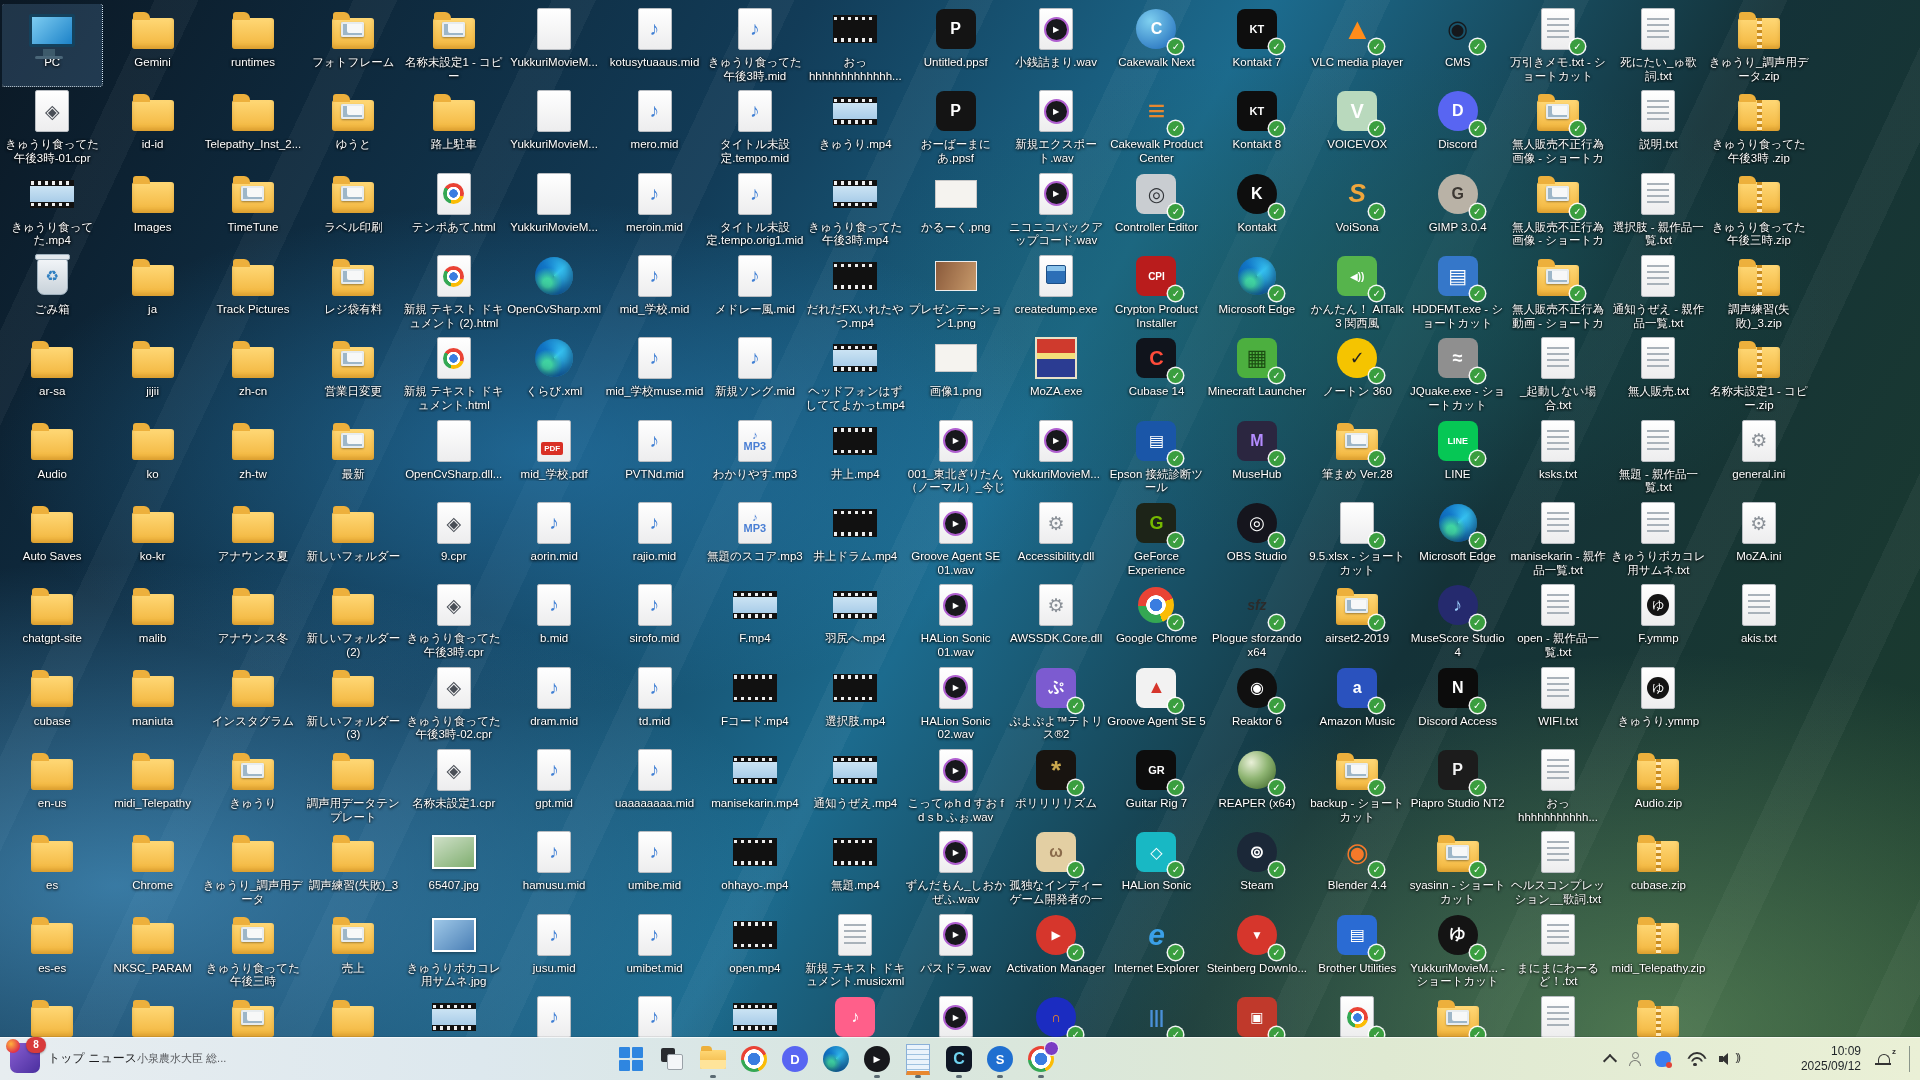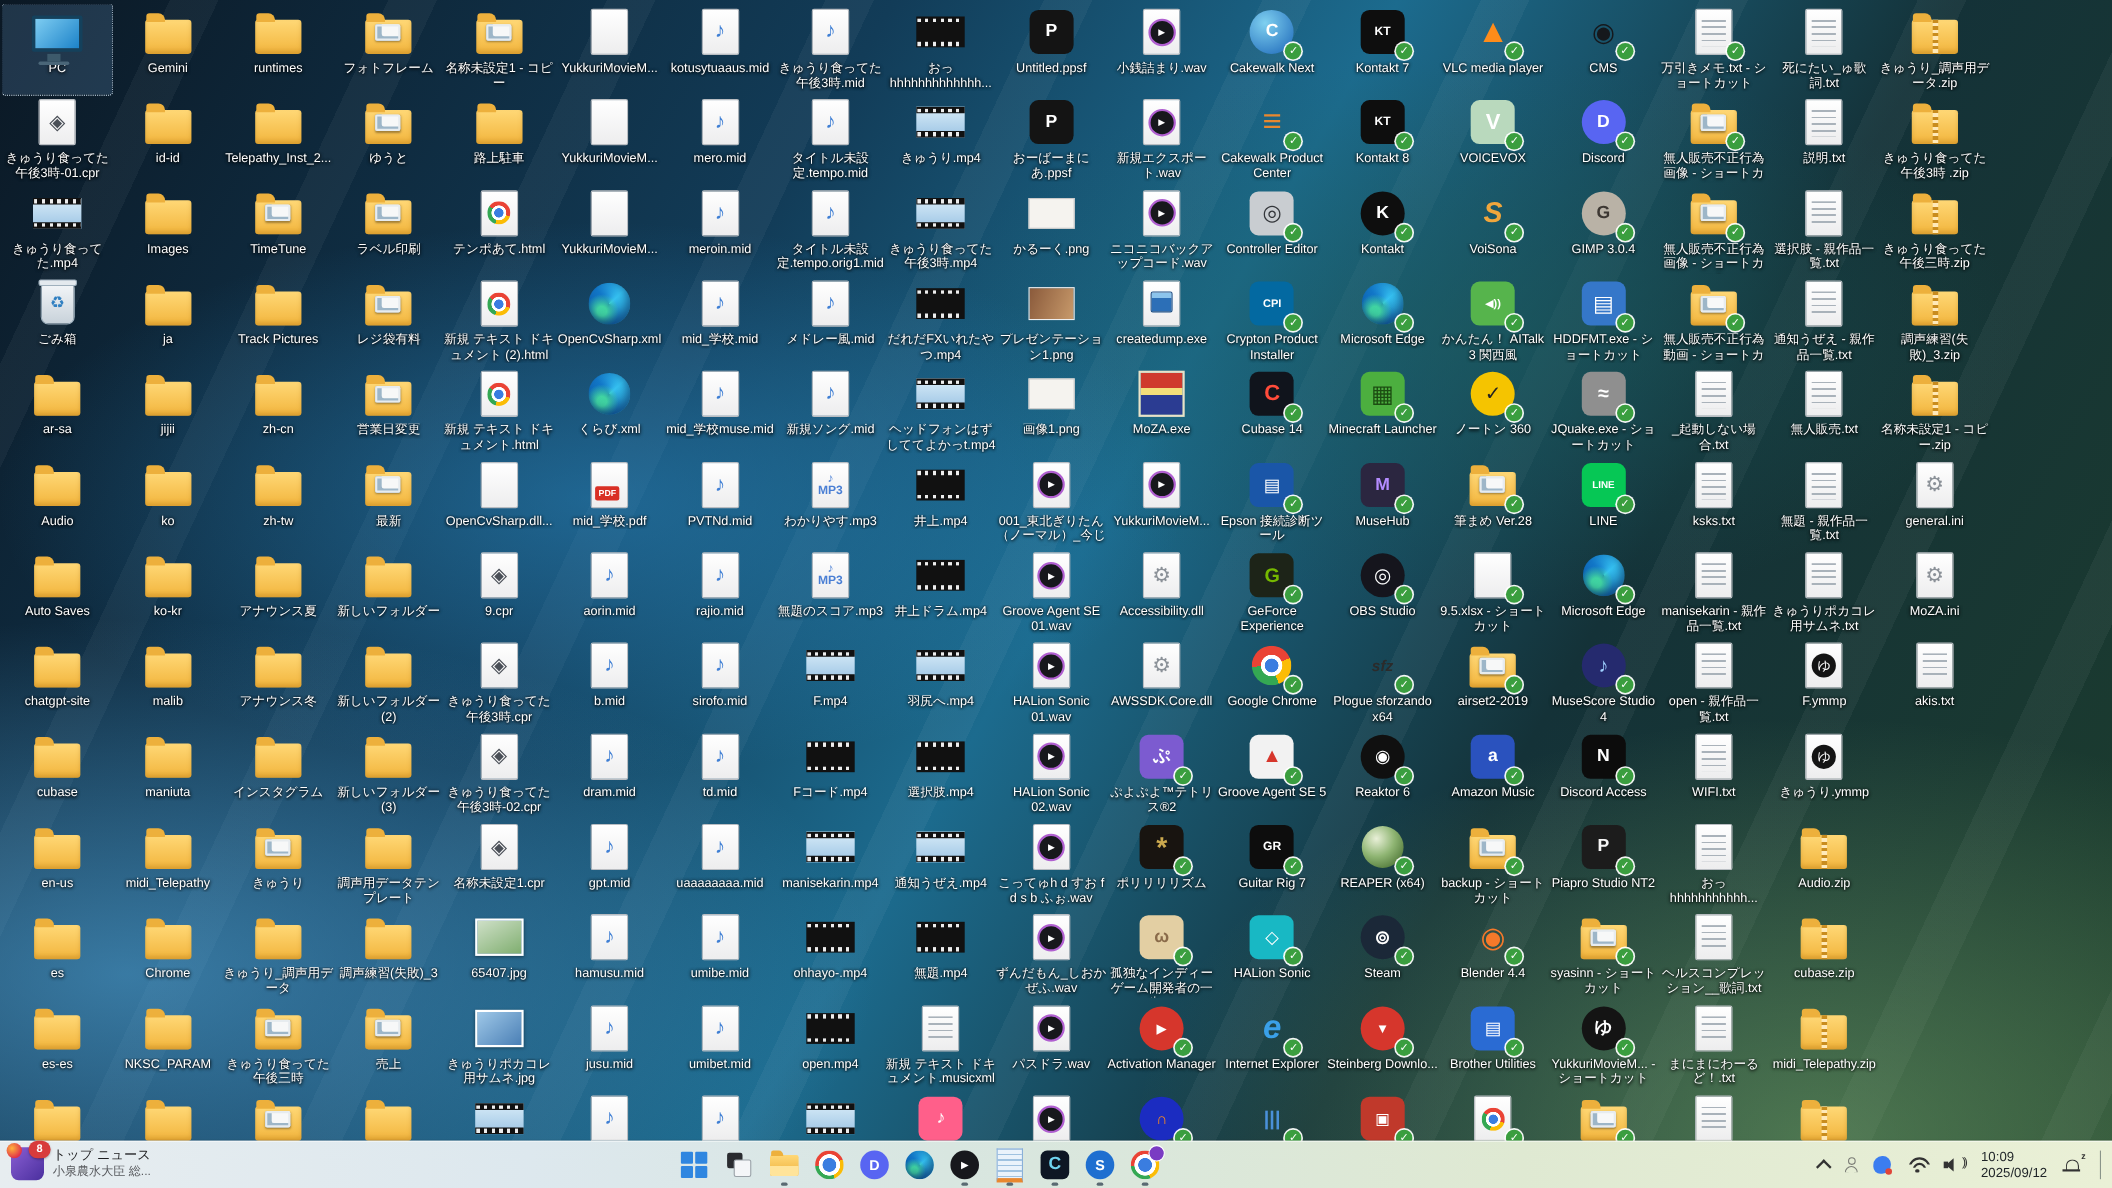--- a/index.html
+++ b/index.html
@@ -86,21 +86,21 @@
   
   #taskbar{position:absolute;left:0;bottom:0;width:1920px;height:42px;
     background:linear-gradient(90deg,#e7edf0 0%,#dde8ee 25%,#d8e6e0 45%,#dfe9d2 72%,#eaf0d6 100%);
     border-top:1px solid rgba(255,255,255,.65);box-shadow:0 -1px 0 rgba(0,0,0,.08);}
   #widget{position:absolute;left:10px;top:5px;display:flex;align-items:center;gap:8px;cursor:default;}
   .wicon{position:relative;width:30px;height:30px;border-radius:7px;background:linear-gradient(135deg,#8a5fd3,#4a2f9e);}
   .wicon::after{content:"";position:absolute;left:-4px;top:-4px;width:14px;height:14px;border-radius:50%;
     background:radial-gradient(circle at 35% 35%,#ffb23c,#e0324a 70%);}
   .wbadge{position:absolute;right:-6px;top:-6px;min-width:16px;height:16px;border-radius:8px;background:#d83b3b;color:#fff;
     font-size:10px;font-weight:bold;line-height:16px;text-align:center;padding:0 2px;box-shadow:0 1px 2px rgba(0,0,0,.3);}
-  .wtxt{display:flex;flex-direction:column;line-height:15px;}
+  .wtxt{display:flex;line-height:15px;}
   .wtitle{font-size:12px;color:#1d1d1f;}
   .wsub{font-size:11px;color:#56585c;}
   #centerbar{position:absolute;left:616px;top:0;height:42px;display:flex;align-items:center;gap:11px;}
   .tbtn{position:relative;width:30px;height:30px;display:flex;align-items:center;justify-content:center;border-radius:5px;}
   .tbtn.run::after{content:"";position:absolute;bottom:-4px;left:50%;transform:translateX(-50%);width:6px;height:3px;border-radius:2px;background:#5a6a72;}
   .winlogo{display:grid;grid-template-columns:11px 11px;grid-template-rows:11px 11px;gap:2px;}
   .winlogo span{background:#2f86e0;border-radius:1px;}
   #searchpill{display:flex;align-items:center;height:30px;width:250px;border-radius:16px;background:rgba(255,255,255,.82);
     border:1px solid #c6d0d6;box-shadow:0 1px 2px rgba(0,0,0,.12);padding:0 3px 0 12px;gap:8px;}
   .mag{width:9px;height:9px;border:2px solid #4a4f54;border-radius:50%;position:relative;flex:0 0 auto;}
@@ -129,21 +129,21 @@
   .wifi{position:relative;width:20px;height:15px;}
   .wifi .w1{position:absolute;left:2px;top:0;width:16px;height:16px;border:2px solid #333;border-radius:50%;
     clip-path:polygon(-10% -10%,110% -10%,110% 36%,-10% 36%);}
   .wifi .w2{position:absolute;left:6px;top:5px;width:8px;height:8px;border:2px solid #333;border-radius:50%;
     clip-path:polygon(-20% -20%,120% -20%,120% 42%,-20% 42%);}
   .wifi .w3{position:absolute;left:8.5px;top:11px;width:3.5px;height:3.5px;background:#333;border-radius:50%;}
   .spk{position:relative;width:20px;height:14px;}
   .spk::before{content:"";position:absolute;left:0;top:4px;width:4px;height:6px;background:#333;}
   .spk::after{content:"";position:absolute;left:2px;top:1px;border:6px solid transparent;border-right:7px solid #333;border-left:0;}
   .spk .waves{position:absolute;right:0;top:-1px;font-size:11px;color:#333;letter-spacing:-2px;}
-  .clock{text-align:left;font-size:12px;line-height:15px;color:#1f2428;}
+  .clock{text-align:right;font-size:12px;line-height:15px;color:#1f2428;margin-left:48px;}
   .belly{position:relative;width:14px;height:14px;margin-left:2px;}
   .belly .b{position:absolute;left:1px;bottom:2px;width:10px;height:9px;border:1.6px solid #333;border-bottom:none;border-radius:6px 6px 2px 2px;}
   .belly::after{content:"";position:absolute;left:-2px;bottom:1px;width:16px;height:1.6px;background:#333;}
   .belly .z{position:absolute;right:-5px;top:-5px;font-size:8px;font-weight:bold;color:#333;}
   .showdesk{width:1px;height:26px;background:#8a958a;margin-left:4px;}
 </style>
 </head>
 <body>
 
 <div id="desktop">
@@ -560,21 +560,21 @@
       <div class="lbl">プレゼンテーション1.png</div>
     </div>
     <div class="cell">
       <div class="icow">
         <div class="ico i-page i-exe"></div>
       </div>
       <div class="lbl">createdump.exe</div>
     </div>
     <div class="cell">
       <div class="icow chk">
-        <div class="ico i-tile" style="background: #0369a1;">
+        <div class="ico i-tile" style="background: #b91c1c;">
           <span style="color: rgb(255, 255, 255); font-size: 10px;">CPI</span>
         </div>
       </div>
       <div class="lbl">Crypton Product Installer</div>
     </div>
     <div class="cell">
       <div class="icow chk">
         <div class="ico i-edge"></div>
       </div>
       <div class="lbl">Microsoft Edge</div>

